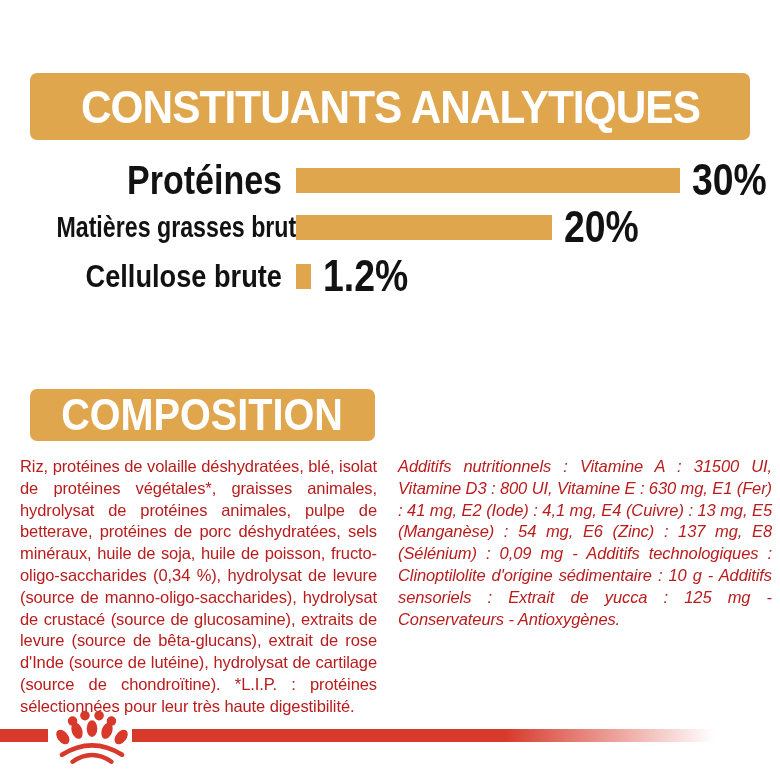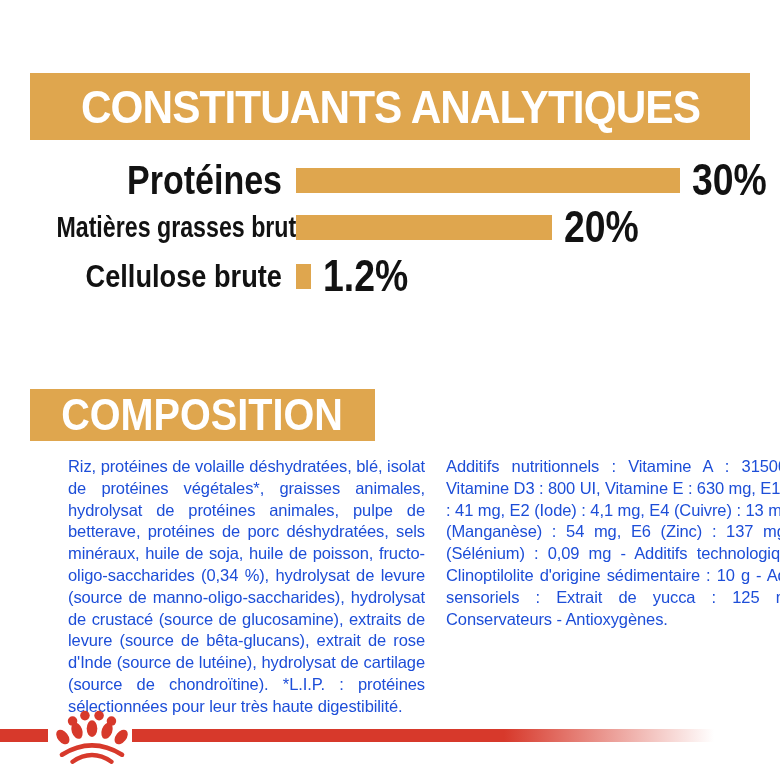--- a/index.html
+++ b/index.html
@@ -1,20 +1,20 @@
 <!DOCTYPE html>
 <html><head>
 <meta charset="utf-8">
 <style>
   html,body{margin:0;padding:0;background:#ffffff;}
   #page{position:relative;width:780px;height:780px;background:#ffffff;overflow:hidden;
         font-family:"Liberation Sans",sans-serif;}
 
   
-  .banner{position:absolute;background:#DFA64E;display:flex;align-items:center;justify-content:center;}
+  .banner{position:absolute;background:#DFA64E;display:flex;align-items:center;justify-content:center;border-radius:7px;}
   .banner-main{left:30px;top:73px;width:720px;height:67px;}
   .banner-main .btxt{font-size:46px;font-weight:bold;color:#fff;white-space:nowrap;
         transform:scaleX(0.92);letter-spacing:-1px;}
   .banner-comp{left:30px;top:389px;width:345px;height:52px;align-items:center;}
   .banner-comp .btxt{font-size:45px;font-weight:bold;color:#fff;white-space:nowrap;transform:scaleX(0.88);}
   .banner-add{left:400px;top:389px;width:372px;height:62px;}
   .banner-add .inner{display:flex;align-items:baseline;transform:scaleX(0.92);white-space:nowrap;}
   .banner-add .btxt{font-size:43px;font-weight:bold;color:#fff;}
   .banner-add .bsuffix{font-size:25px;font-weight:bold;color:#fff;margin-left:9px;}
 
@@ -23,23 +23,23 @@
         white-space:nowrap;transform-origin:right center;}
   .lbl-0{font-size:40px;transform:translateY(-50%) scaleX(0.85);}
   .lbl-1{font-size:29px;transform:translateY(-50%) scaleX(0.80);}
   .lbl-2{font-size:32px;transform:translateY(-50%) scaleX(0.85);}
   .chart-bar{position:absolute;left:296px;height:25px;background:#DFA64E;}
   .chart-pct{position:absolute;color:#121212;font-weight:bold;font-size:44px;white-space:nowrap;
         transform:translateY(-50%) scaleX(0.85);transform-origin:left center;}
 
   
   .bodytext{position:absolute;top:456px;font-size:16.5px;line-height:21.8px;letter-spacing:-0.1px;
-        text-align:justify;color:#1d4ed8;margin-left:48px;}
+        text-align:justify;color:#b91c1c;}
   .comp-body{left:20px;width:357px;}
-  .add-body{left:398px;width:374px;}
+  .add-body{left:398px;width:374px;font-style:italic;}
 
   
   .rule{position:absolute;top:729px;height:13px;background:#D7392B;}
   .rule-left{left:0;width:48px;}
   .rule-right{left:132px;width:600px;
         background:linear-gradient(to right,#D7392B 0%,#D7392B 62%,rgba(215,57,43,0) 97%);}
   .logo{position:absolute;left:54px;top:708px;width:76px;height:58px;}
 </style>
 </head>
 <body>

